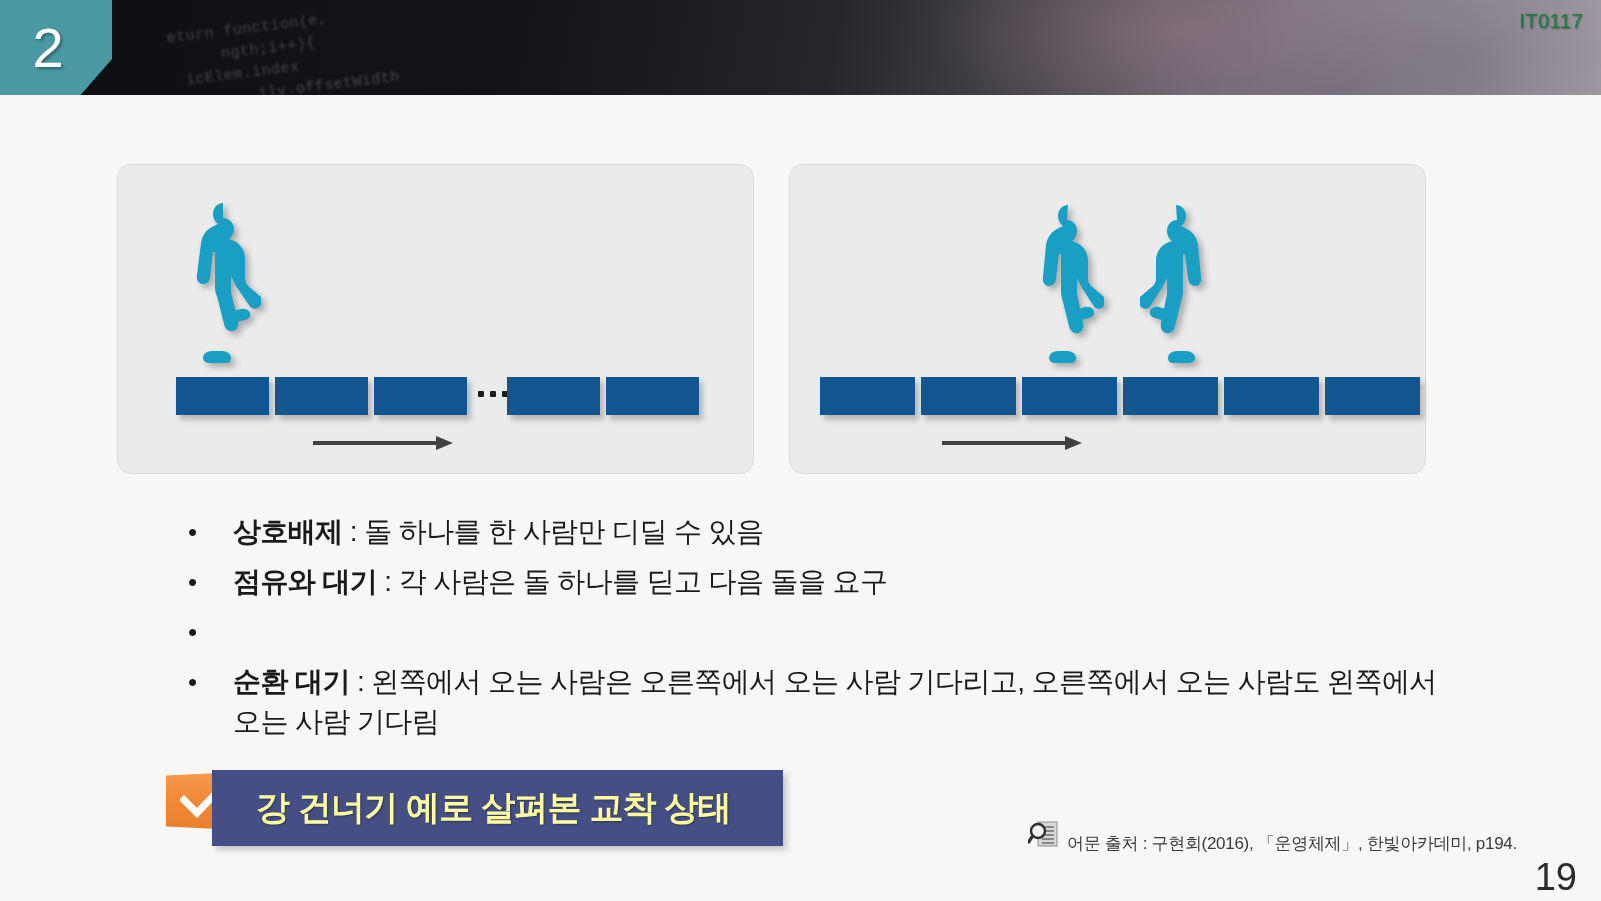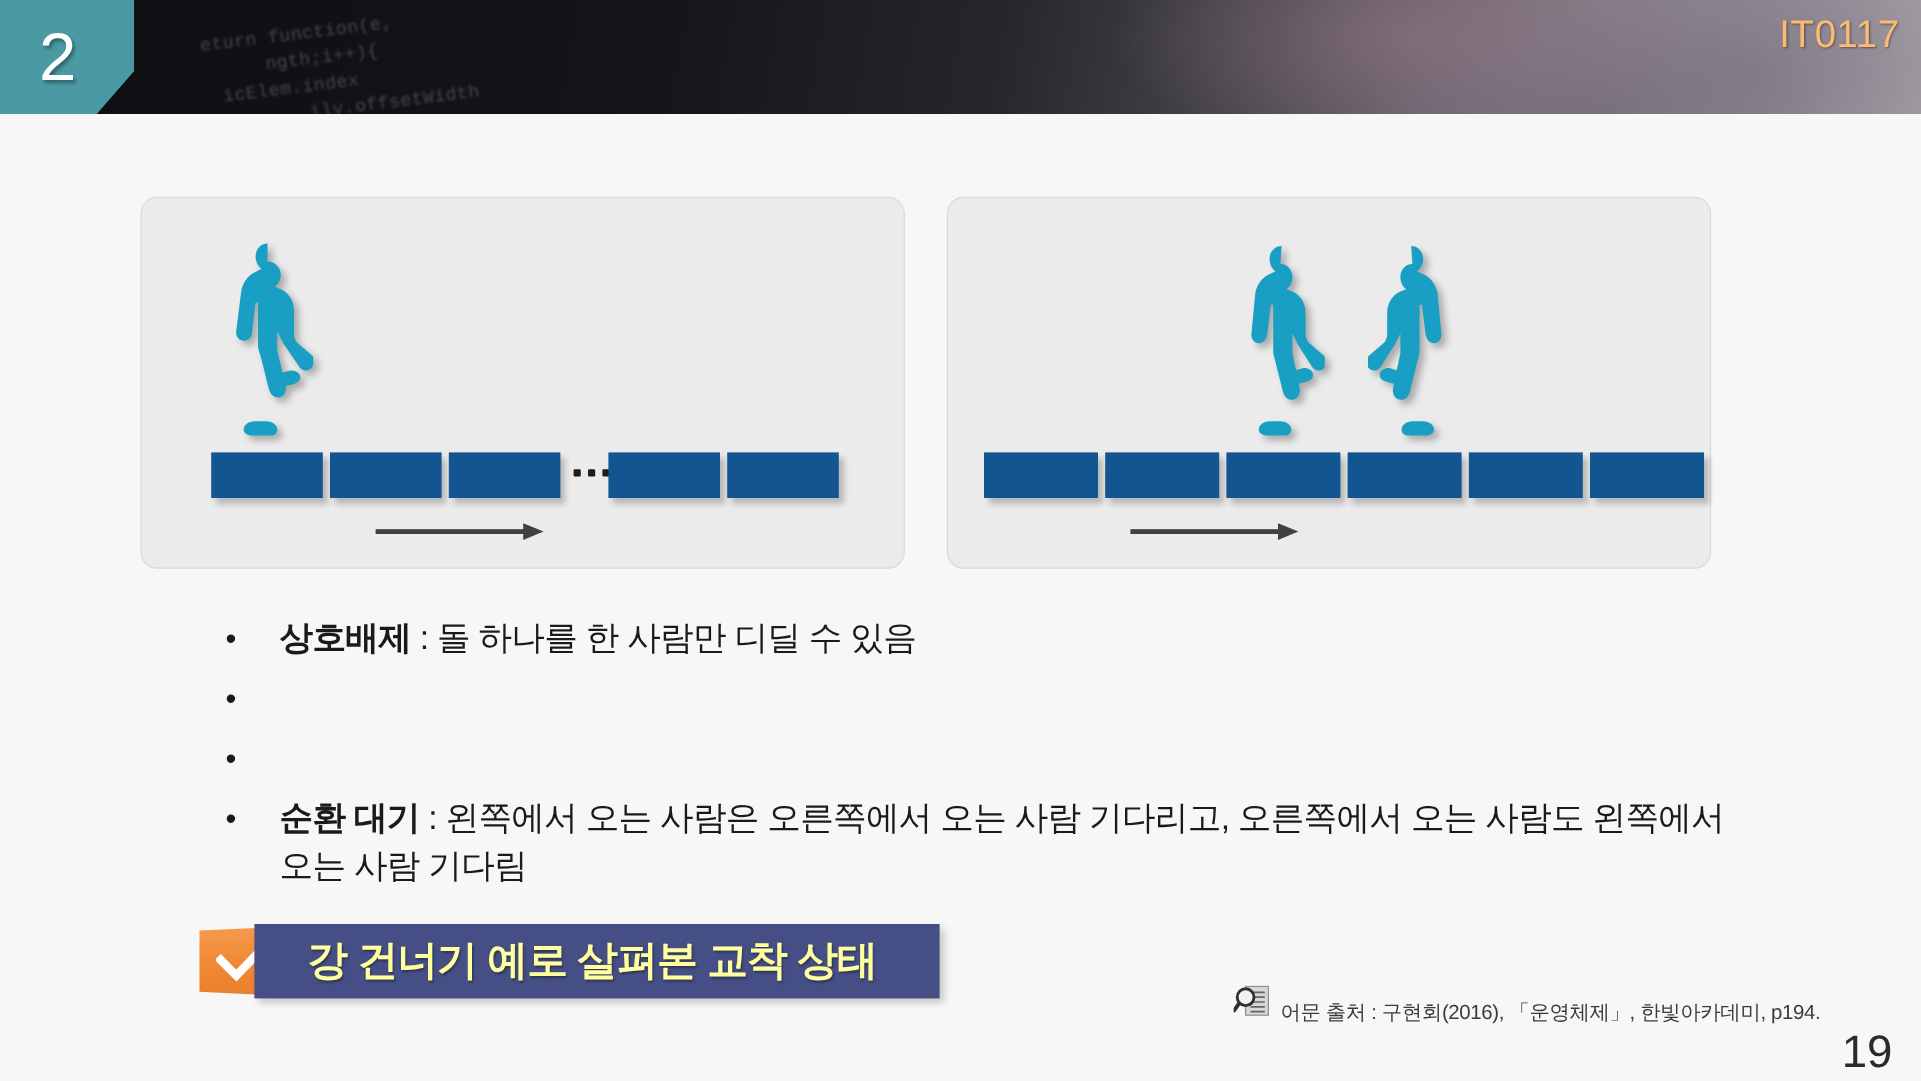--- a/index.html
+++ b/index.html
@@ -75,22 +75,22 @@
     font-size: 50px;
     font-weight: bold;
     color: #ffffff;
     letter-spacing: -1px;
     text-shadow: 2px 2px 4px rgba(0,0,0,0.6);
     white-space: nowrap;
   }
   .course-code {
     position: absolute;
     right: 18px; top: 10px;
-    font-size: 32px;
-    color: #fdba74;
+    font-size: 20px;
+    color: #15803d;
     letter-spacing: 0.5px;
     text-shadow: 1px 1px 2px rgba(0,0,0,0.4);
     margin-left: 33px;
   }
 
   
   .panel {
     position: absolute;
     background: #ebebeb;
     border: 1px solid #d9d9d9;
@@ -190,21 +190,21 @@
     box-shadow: 3px 4px 5px rgba(0,0,0,0.22);
   }
   .ribbon-check {
     position: absolute;
     left: 14px; top: 14px;
     width: 44px; height: 32px;
   }
   .banner-box {
     position: absolute;
     left: 46px; top: 0;
-    width: 571px; height: 62px;
+    width: 571px; height: 76px;
     background: #454f85;
     box-shadow: 4px 4px 6px rgba(0,0,0,0.2);
     display: flex;
     align-items: center;
     padding-left: 44px;
     box-sizing: border-box;
   }
   .banner-text {
     color: #ffffa0;
     font-size: 34px;
@@ -317,20 +317,23 @@
 
   <div class="bullet-row">
     <div class="bullet-dot">•</div>
     <div class="bullet-text">
       <span class="bullet-term">상호배제</span><span> : 돌 하나를 한 사람만 디딜 수 있음</span>
     </div>
   </div>
 
   <div class="bullet-row">
     <div class="bullet-dot">•</div>
+    <div class="bullet-text">
+      <span class="bullet-term">점유와 대기</span><span> : 각 사람은 돌 하나를 딛고 다음 돌을 요구</span>
+    </div>
   </div>
 
   <div class="bullet-row">
     <div class="bullet-dot">•</div>
   </div>
 
   <div class="bullet-row">
     <div class="bullet-dot">•</div>
     <div class="bullet-text" style="max-width:1215px;">
       <span class="bullet-term">순환 대기</span><span> : 왼쪽에서 오는 사람은 오른쪽에서 오는 사람 기다리고, 오른쪽에서 오는 사람도 왼쪽에서 오는 사람 기다림</span>

